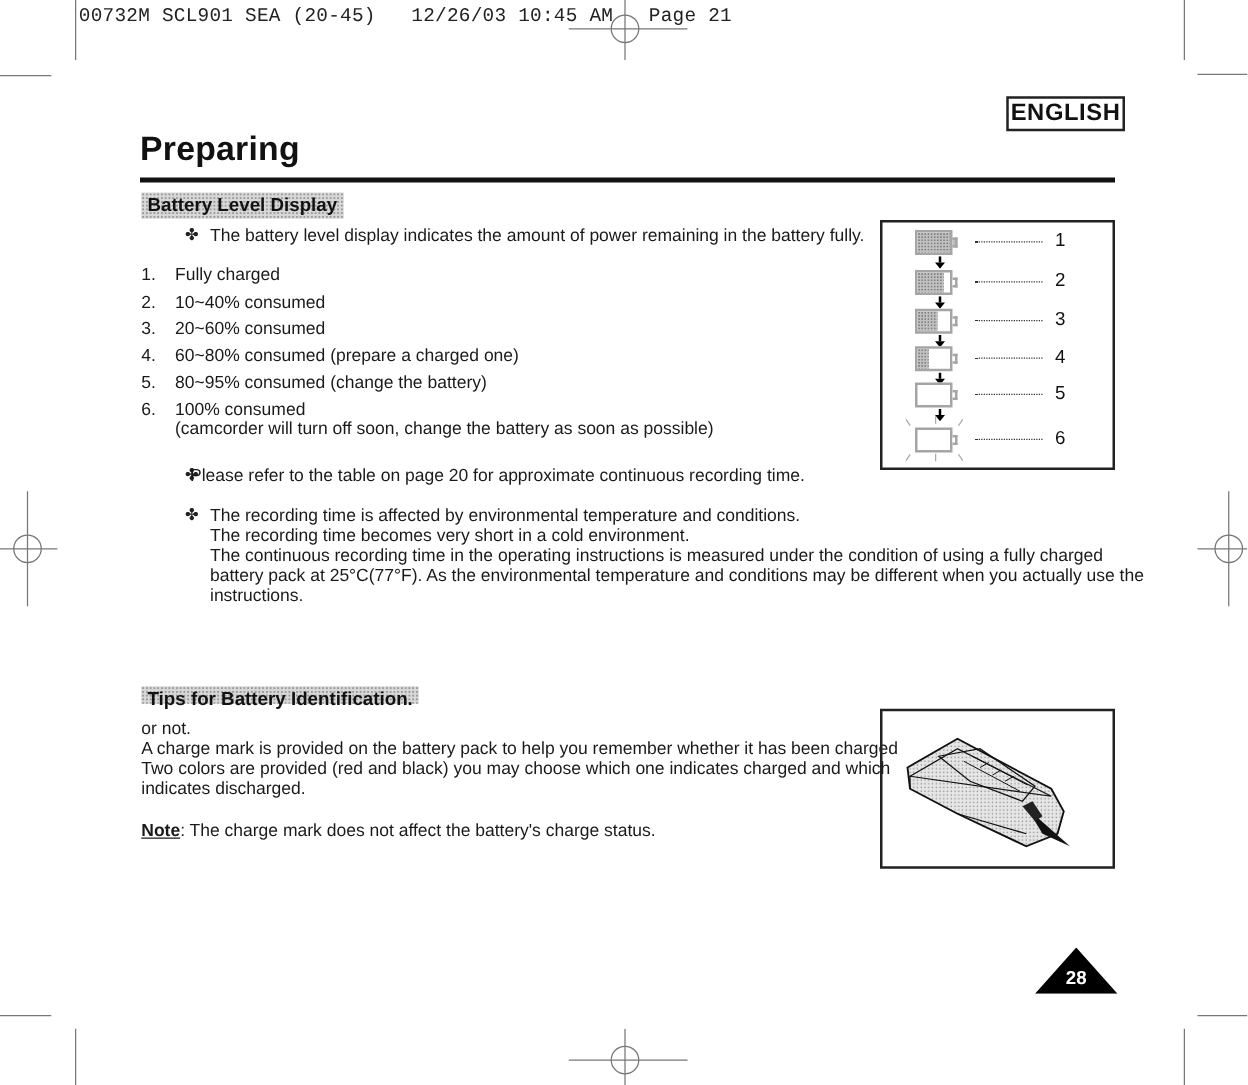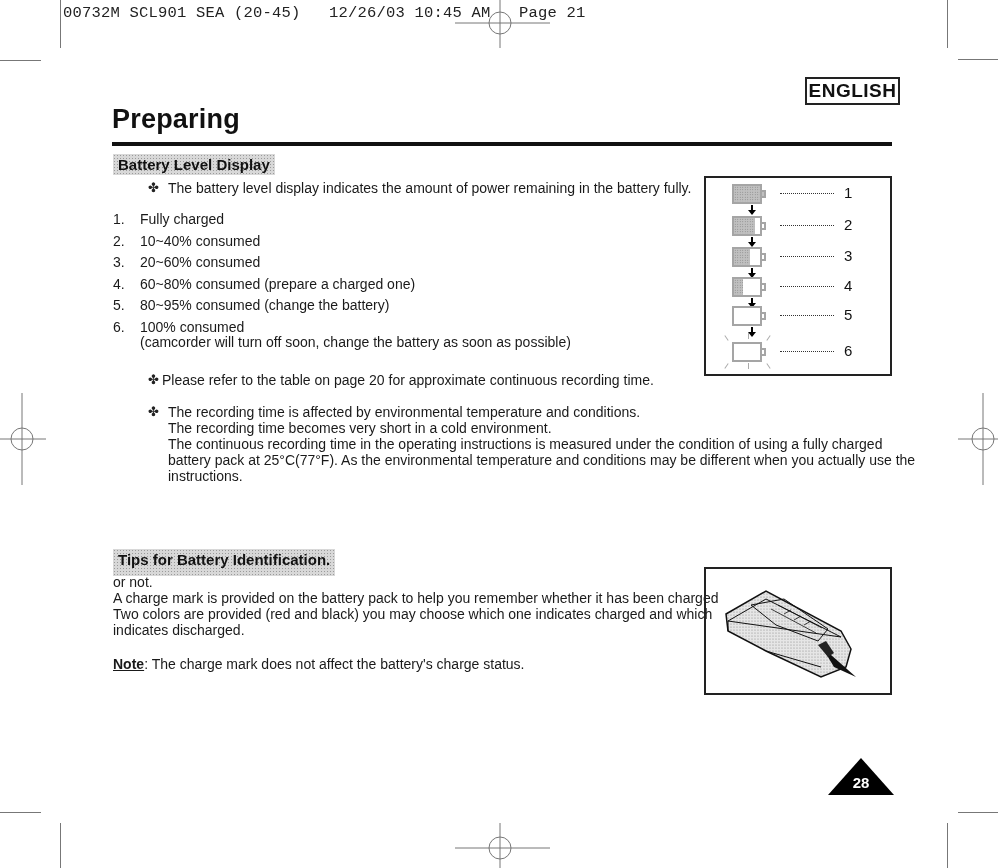--- a/index.html
+++ b/index.html
@@ -23,21 +23,21 @@
 
   .page-title { left: 112px; top: 104px; font-size: 27px; font-weight: bold; letter-spacing: 0.2px; color: #111; }
   .title-rule { left: 112px; top: 142px; width: 780px; height: 4px; background: #111; }
 
   .section-head { font-weight: bold; font-size: 15px; padding: 2px 5px 2px 5px;
     background-color: #d8d8d8;
     background-image: radial-gradient(#9a9a9a 0.6px, transparent 0.7px);
     background-size: 3px 3px;
     color: #111; white-space: nowrap; }
   .sh1 { left: 113px; top: 154px; height: 21px; }
-  .sh2 { left: 113px; top: 549px; height: 27px; }
+  .sh2 { left: 113px; top: 549px; height: 14px; }
 
   .txt { font-size: 14px; line-height: 16px; color: #1a1a1a; white-space: nowrap; }
 
   .bullet { position: absolute; font-size: 13px; color: #222; }
   .bullet::before { content: "✤"; }
 
   .num-list { left: 113px; top: 211px; }
   .num-row { display: flex; height: 21.5px; align-items: flex-start; }
   .num-row .n { width: 27px; }
   .num-sub { padding-left: 27px; margin-top: -6px; }
@@ -128,21 +128,21 @@
       <span>80~95% consumed (change the battery)</span>
     </div>
   <div class="num-row">
       <span class="n">6.</span>
       <span>100% consumed</span>
     </div>
   <div class="num-sub">(camcorder will turn off soon, change the battery as soon as possible)</div>
 </div>
 
 <span class="bullet" style="left:148px; top:372px;"></span>
-<div class="abs txt" style="left:162px; top:372px;">Please refer to the table on page 20 for approximate continuous recording time.</div>
+<div class="abs txt" style="left:152px; top:372px;">Please refer to the table on page 20 for approximate continuous recording time.</div>
 
 <span class="bullet" style="left:148px; top:404px;"></span>
 <div class="abs txt" style="left:168px; top:404px;">
   <div>The recording time is affected by environmental temperature and conditions.</div>
   <div>The recording time becomes very short in a cold environment.</div>
   <div>The continuous recording time in the operating instructions is measured under the condition of using a fully charged</div>
   <div>battery pack at 25°C(77°F). As the environmental temperature and conditions may be different when you actually use the</div>
   <div>instructions.</div>
 </div>
 

